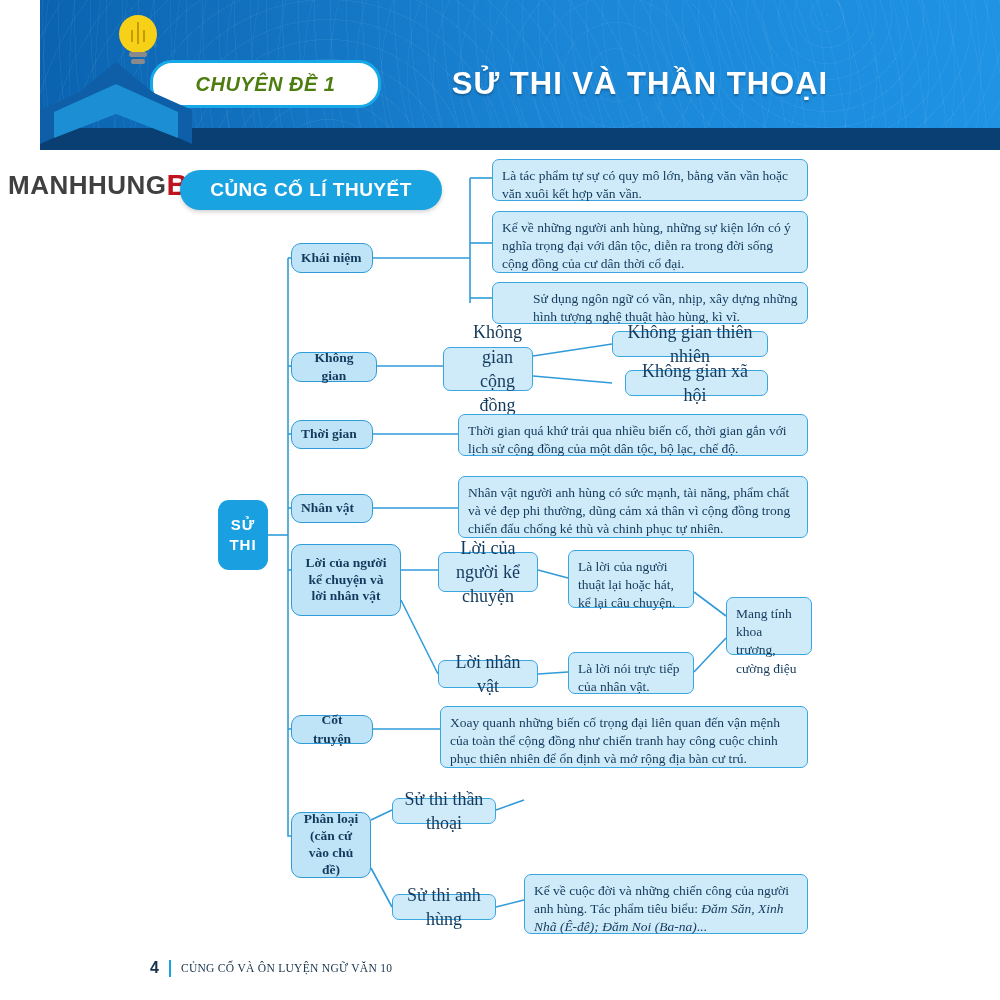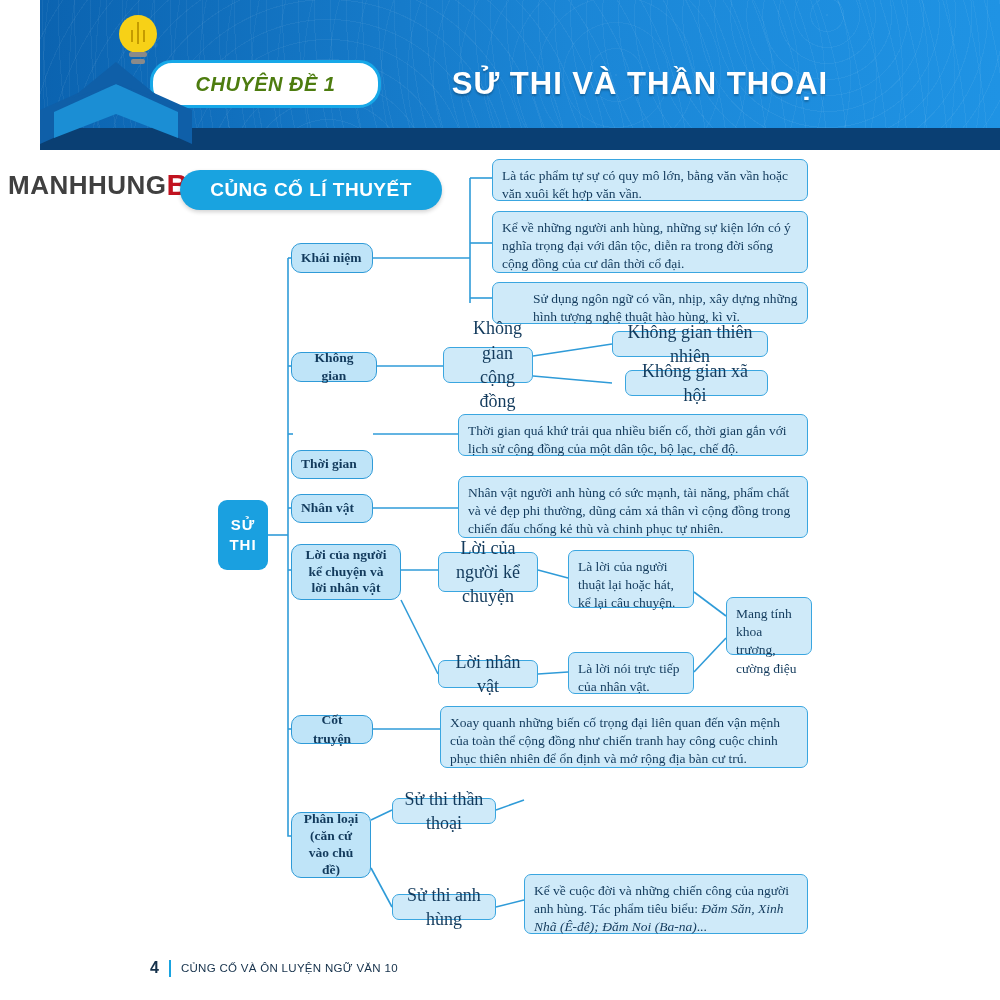--- a/index.html
+++ b/index.html
@@ -97,21 +97,21 @@
   
   .footer{
     position:absolute;left:150px;top:955px;width:600px;height:26px;
     display:flex;align-items:center;gap:10px;
   }
   .footer .pgnum{
     font-family:"Liberation Sans", sans-serif;font-weight:bold;font-size:16px;color:#14304a;
   }
   .footer .rule{width:2px;height:17px;background:#19a3e0;}
   .footer .ftext{
-    font-family:Liberation Sans, sans-serif;font-size:11.5px;color:#14304a;letter-spacing:.3px;
+    font-family:Liberation Serif, serif;font-size:11.5px;color:#14304a;letter-spacing:.3px;
   }
 </style>
 </head>
 <body>
 
 <div class="page">
 
   <div class="header-band"></div>
   <div class="topic-pill">CHUYÊN ĐỀ 1</div>
   <div class="header-title">SỬ THI VÀ THẦN THOẠI</div>
@@ -177,65 +177,65 @@
 
         <path d="M373 729 H440"></path>
 
         <path d="M371 820 L392 810"></path>
         <path d="M371 868 L392 907"></path>
         <path d="M496 810 L524 800"></path>
         <path d="M496 907 L524 900"></path>
       </g>
     </svg>
 
-    <div class="node center" style="left:218px;top:500px;width:50px;height:70px;">
+    <div class="node center" style="left:218px;top:500px;width:50px;height:70px;border-radius:11px;">
       <span>SỬ THI</span>
     </div>
 
     <div class="node branch" style="left:291px;top:243px;width:82px;height:30px;">
       <span>Khái niệm</span>
     </div>
     <div class="node leaf" style="left:492px;top:159px;width:316px;height:42px;">
       <span>Là tác phẩm tự sự có quy mô lớn, bằng văn vần hoặc văn xuôi kết hợp văn vần.</span>
     </div>
     <div class="node leaf" style="left:492px;top:211px;width:316px;height:62px;">
       <span>Kể về những người anh hùng, những sự kiện lớn có ý nghĩa trọng đại với dân tộc, diễn ra trong đời sống cộng đồng của cư dân thời cổ đại.</span>
     </div>
     <div class="node leaf" style="left:492px;top:282px;width:316px;height:42px;padding-left:40px;">
       <span>Sử dụng ngôn ngữ có vần, nhịp, xây dựng những hình tượng nghệ thuật hào hùng, kì vĩ.</span>
     </div>
 
     <div class="node branch" style="left:291px;top:352px;width:86px;height:30px;">
       <span>Không gian</span>
     </div>
-    <div class="node sub" style="left:443px;top:347px;width:90px;height:36px;padding-left:28px;">
+    <div class="node sub" style="left:443px;top:347px;width:90px;height:44px;padding-left:28px;">
       <span>Không gian cộng đồng</span>
     </div>
     <div class="node sub" style="left:612px;top:331px;width:156px;height:26px;">
       <span>Không gian thiên nhiên</span>
     </div>
     <div class="node sub" style="left:625px;top:370px;width:143px;height:26px;padding-left:6px;">
       <span>Không gian xã hội</span>
     </div>
 
-    <div class="node branch" style="left:291px;top:420px;width:82px;height:29px;margin-top:30px;">
+    <div class="node branch" style="left:291px;top:420px;width:82px;height:29px;">
       <span>Thời gian</span>
     </div>
     <div class="node leaf" style="left:458px;top:414px;width:350px;height:42px;">
       <span>Thời gian quá khứ trải qua nhiều biến cố, thời gian gắn với lịch sử cộng đồng của một dân tộc, bộ lạc, chế độ.</span>
     </div>
 
     <div class="node branch" style="left:291px;top:494px;width:82px;height:29px;">
       <span>Nhân vật</span>
     </div>
     <div class="node leaf" style="left:458px;top:476px;width:350px;height:62px;">
       <span>Nhân vật người anh hùng có sức mạnh, tài năng, phẩm chất và vẻ đẹp phi thường, dũng cảm xả thân vì cộng đồng trong chiến đấu chống kẻ thù và chinh phục tự nhiên.</span>
     </div>
 
-    <div class="node branch" style="left:291px;top:544px;width:110px;height:56px;line-height:1.25;">
+    <div class="node branch" style="left:291px;top:544px;width:110px;height:72px;line-height:1.25;">
       <span>Lời của người kể chuyện và lời nhân vật</span>
     </div>
     <div class="node sub" style="left:438px;top:552px;width:100px;height:40px;">
       <span>Lời của người kể chuyện</span>
     </div>
     <div class="node leaf" style="left:568px;top:550px;width:126px;height:58px;">
       <span>Là lời của người thuật lại hoặc hát, kể lại câu chuyện.</span>
     </div>
     <div class="node sub" style="left:438px;top:660px;width:100px;height:28px;">
       <span>Lời nhân vật</span>

